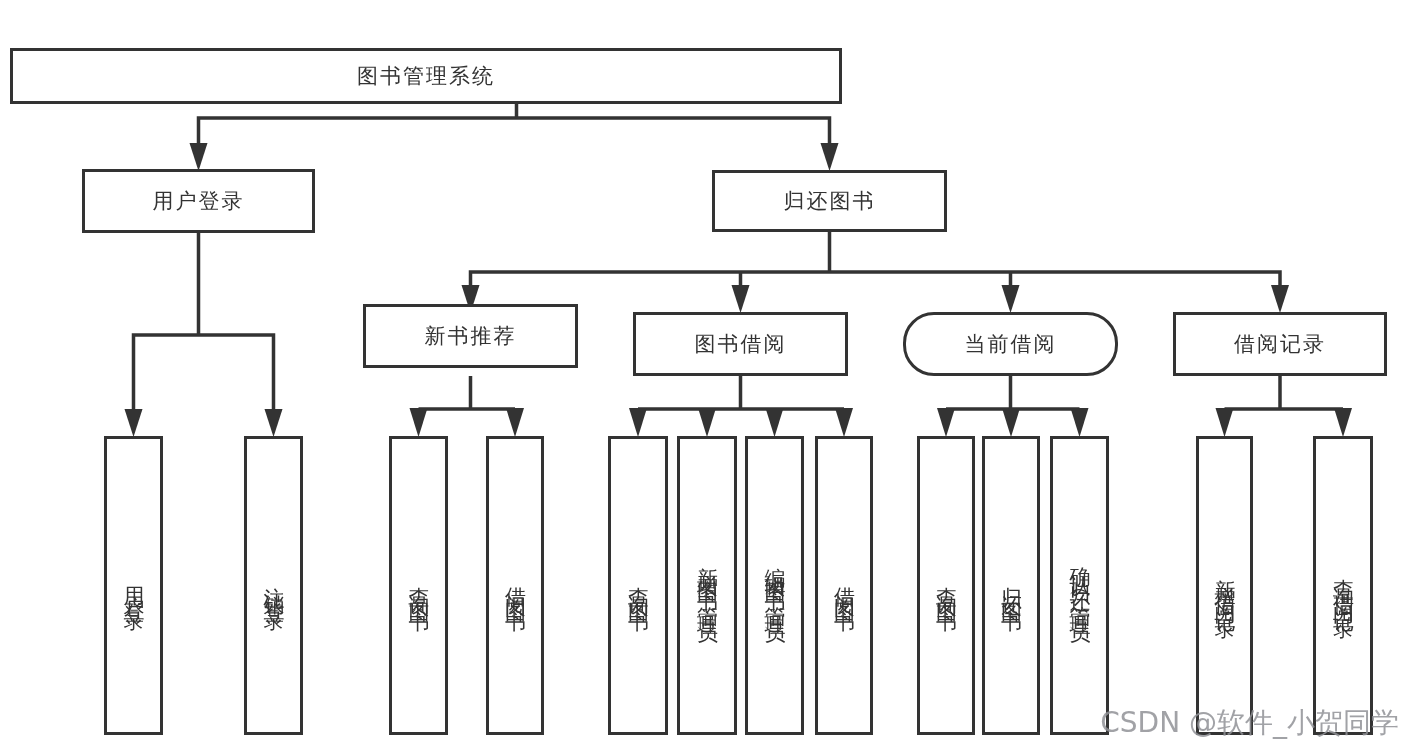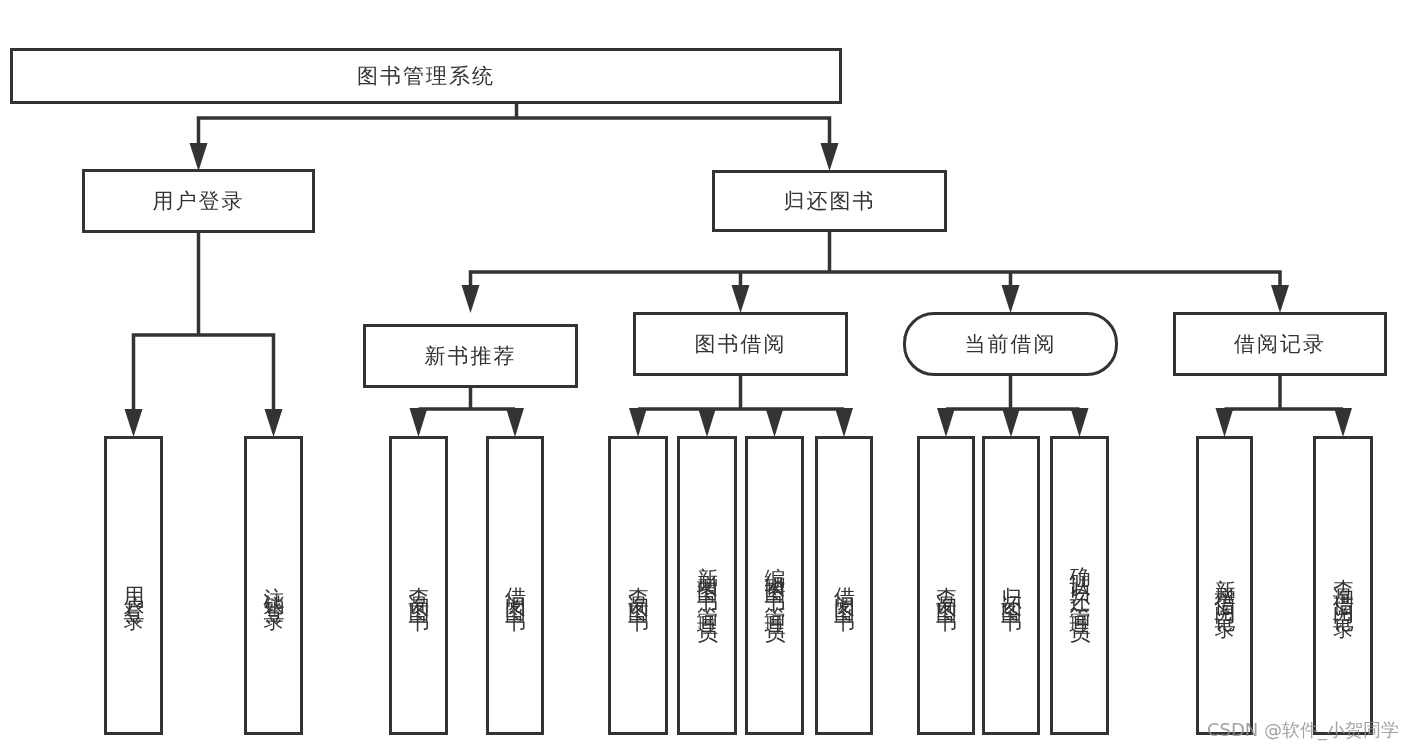--- a/index.html
+++ b/index.html
@@ -26,21 +26,21 @@
     font-size:21px;
     letter-spacing:8px;
     line-height:1;
   }
   
   .n-root{left:10px;top:29px;width:832px;height:56px;margin-top:19px;}
   
   .n-user-login{left:82px;top:169px;width:233px;height:64px;}
   .n-book-mgmt{left:712px;top:170px;width:235px;height:62px;}
   
-  .n-new-book{left:363px;top:324px;width:215px;height:64px;}
+  .n-new-book{left:363px;top:304px;width:215px;height:64px;}
   .n-book-borrow{left:633px;top:312px;width:215px;height:64px;}
   .n-cur-borrow{left:903px;top:312px;width:215px;height:64px;border-radius:31px;}
   .n-borrow-rec{left:1173px;top:312px;width:214px;height:64px;}
   
   .leaf{top:436px;height:299px;}
   .l-a{left:104px;width:59px;}
   .l-b{left:244px;width:59px;}
   .l-c{left:389px;width:59px;}
   .l-d{left:486px;width:58px;}
   .l-e{left:608px;width:60px;}
@@ -48,21 +48,21 @@
   .l-g{left:745px;width:59px;}
   .l-h{left:815px;width:58px;}
   .l-i{left:917px;width:58px;}
   .l-j{left:982px;width:58px;}
   .l-k{left:1050px;width:59px;}
   .l-l{left:1196px;width:57px;}
   .l-m{left:1313px;width:60px;}
   .watermark{
     position:absolute;
     right:6px;bottom:5px;
-    font-size:18px;
+    font-size:28px;
     color:rgba(145,146,150,0.85);
     z-index:3;
     white-space:nowrap;
   }
 </style>
 </head>
 <body>
 
 <div class="canvas">
 

